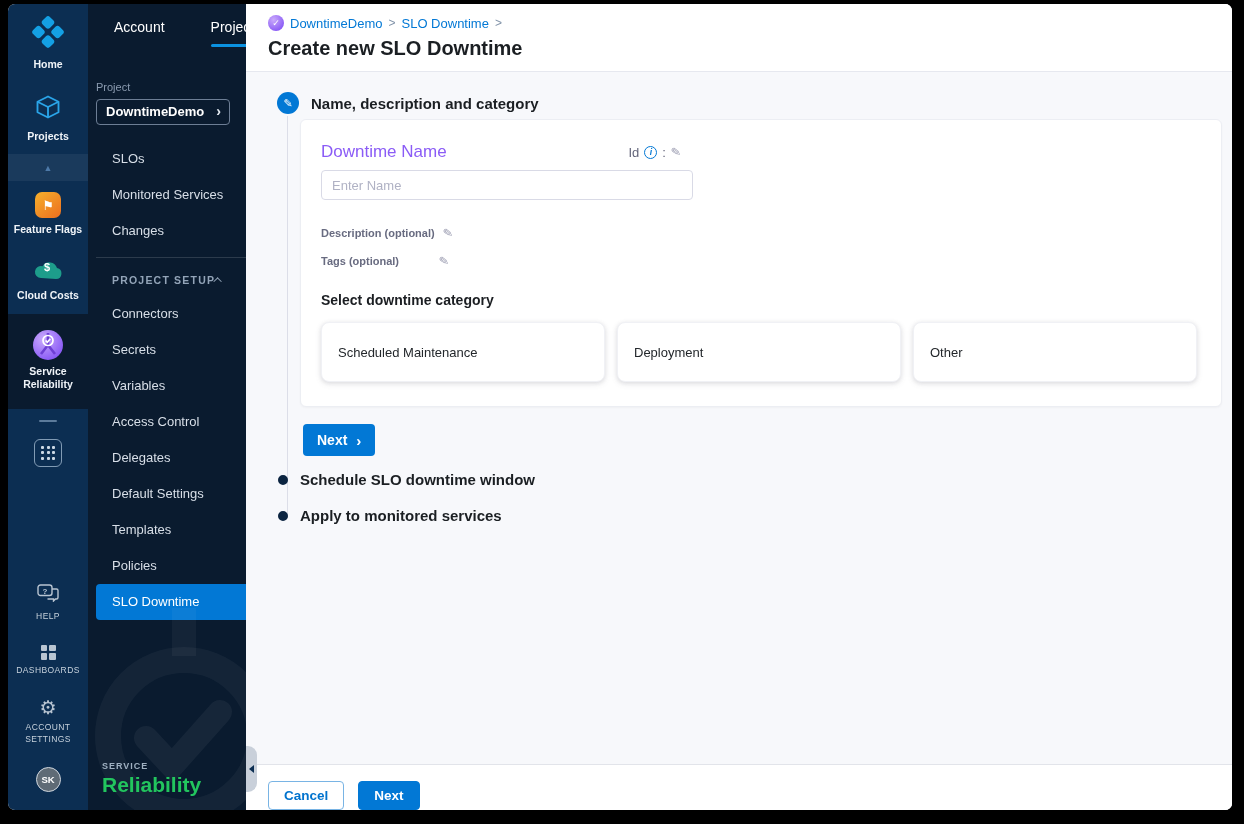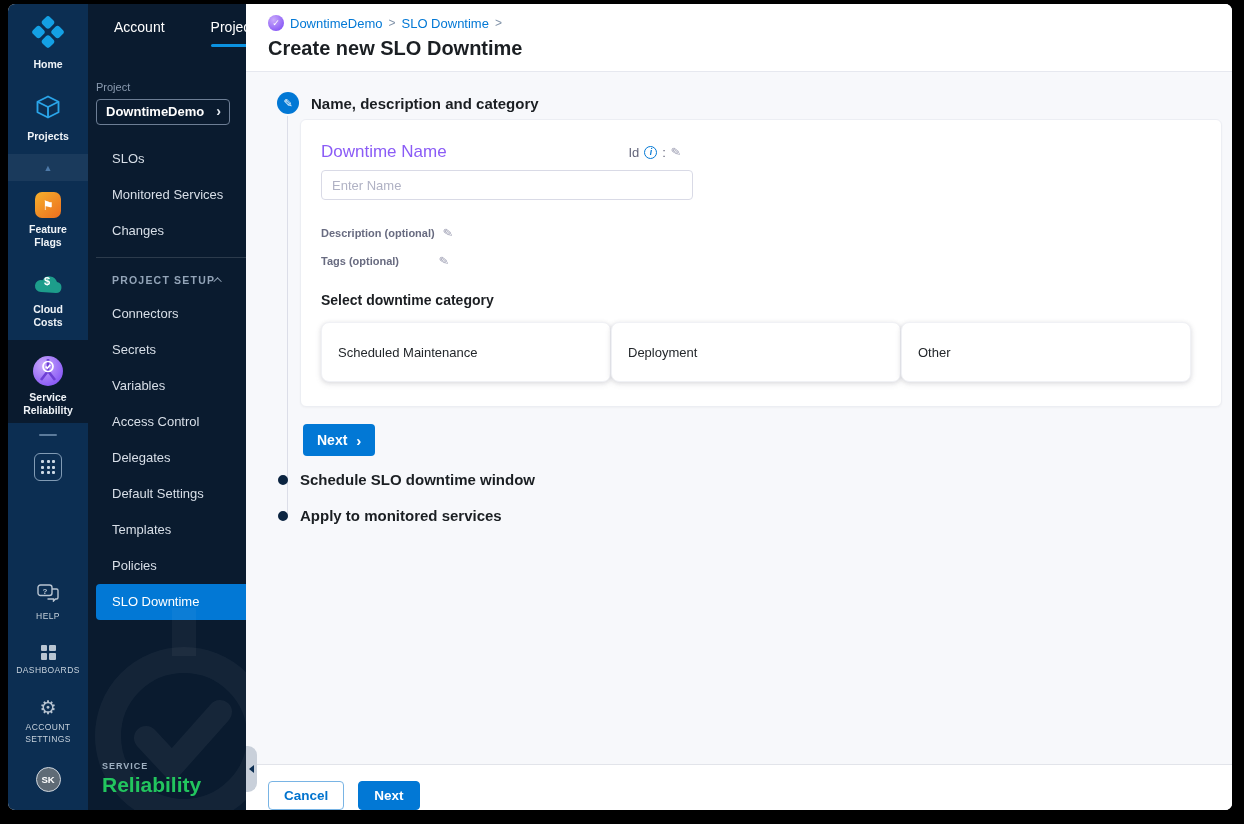--- a/index.html
+++ b/index.html
@@ -4,21 +4,21 @@
 <style>
   * { margin:0; padding:0; box-sizing:border-box; }
   body { background:#000; width:1244px; height:824px; position:relative;
          font-family:"Liberation Sans", sans-serif; overflow:hidden; }
   .screen { position:absolute; left:8px; top:4px; width:1224px; height:806px;
             border-radius:7px; overflow:hidden; display:flex; background:#f7f8fb; }
 
   
   .modnav { width:80px; background:#0c2e52; display:flex; flex-direction:column; flex-shrink:0; }
   .mod-item { display:flex; flex-direction:column; align-items:center; gap:5px;
-              padding:11px 17px; cursor:pointer; }
+              padding:11px 2px; cursor:pointer; }
   .mod-label { font-size:10.5px; font-weight:700; color:#f0f4f8; text-align:center; line-height:1.25; }
   .mod-band { height:27px; background:rgba(255,255,255,0.06); display:flex;
               align-items:center; justify-content:center; }
   .scroll-up { color:#4d79a8; font-size:9px; }
   .mod-active { background:#0a1b2f; }
   .ff-tile { width:26px; height:26px; border-radius:7px;
              background:linear-gradient(140deg,#f6b02c,#ec6e1f);
              display:flex; align-items:center; justify-content:center;
              color:#fff; font-size:13px; }
   .sr-badge { width:30px; height:30px; border-radius:50%;
@@ -99,21 +99,21 @@
                display:flex; align-items:center; justify-content:center; cursor:pointer; }
   .pencil { color:#9a9bb0; font-size:12px; cursor:pointer; display:inline-block; transform:rotate(-8deg); }
   .text-input { margin-top:8px; width:372px; height:30px; border:1px solid #d9dae6; border-radius:4px;
                 padding:0 10px; font-size:13px; color:#22272d; background:#fff; outline:none;
                 font-family:"Liberation Sans", sans-serif; }
   .text-input::placeholder { color:#b0b2c4; }
   .opt-row { display:flex; align-items:center; gap:8px; margin-top:26px; }
   .opt-row.tags { margin-top:14px;gap:40px; }
   .opt-label { font-size:11px; font-weight:700; color:#686b80; }
   .cat-label { margin-top:24px; font-size:14px; font-weight:700; color:#1b1e22; }
-  .cat-cards { display:flex; margin-top:14px;align-items:flex-end; }
+  .cat-cards { display:flex; gap:12px; margin-top:14px;align-items:flex-end; }
   .cat-card { flex:1; max-width:290px; height:60px; background:#fff; border-radius:8px;
               box-shadow:0 1px 4px rgba(40,41,61,0.10), 0 2px 6px rgba(96,97,112,0.12);
               border:1px solid #f0f1f5; display:flex; align-items:center; padding-left:16px;
               font-size:13px; color:#23272b; cursor:pointer; }
   .next-btn { position:absolute; top:352px; left:57px; background:#0278d5; color:#fff;
               border:none; border-radius:4px; padding:8px 14px; font-size:14px; font-weight:700;
               display:inline-flex; align-items:center; gap:9px; cursor:pointer;
               font-family:"Liberation Sans", sans-serif; }
   .next-chev { font-size:15px; font-weight:700; line-height:1; }
 
@@ -171,21 +171,21 @@
     </div>
     <div class="mod-item">
       <span style="position:relative;">
         <svg width="30" height="22" viewBox="0 0 30 22">
             <path d="M8 20 a6 6 0 1 1 1.5-11.8 A8 8 0 0 1 24 10 a5.5 5.5 0 0 1-1 10.9 Z" fill="#1d9d8b"></path>
           </svg>
         <span style="position:absolute;left:11px;top:3px;color:#fff;font-size:11px;font-weight:700;">$</span>
       </span>
       <span class="mod-label">Cloud Costs</span>
     </div>
-    <div class="mod-item mod-active" style="padding:16px 2px 6px;">
+    <div class="mod-item mod-active" style="padding:16px 2px 18px;">
       <span class="sr-badge">
         <svg width="30" height="30" viewBox="0 0 30 30" style="position:absolute;left:0;top:0;">
           <path d="M8 24 L15 15 M22 24 L15 15 M15 15 L15 3" stroke="#6d3fd4" stroke-width="2.6" fill="none"></path>
           <circle cx="15" cy="10.5" r="5" fill="none" stroke="#fff" stroke-width="1.7"></circle>
           <path d="M12.6 10.5 l1.7 1.7 l3-3.3" stroke="#fff" stroke-width="1.7" fill="none"></path>
         </svg>
       </span>
       <span class="mod-label" style="width:62px;">Service Reliability</span>
     </div>
     <div class="mod-band" style="background:transparent; height:24px;">

